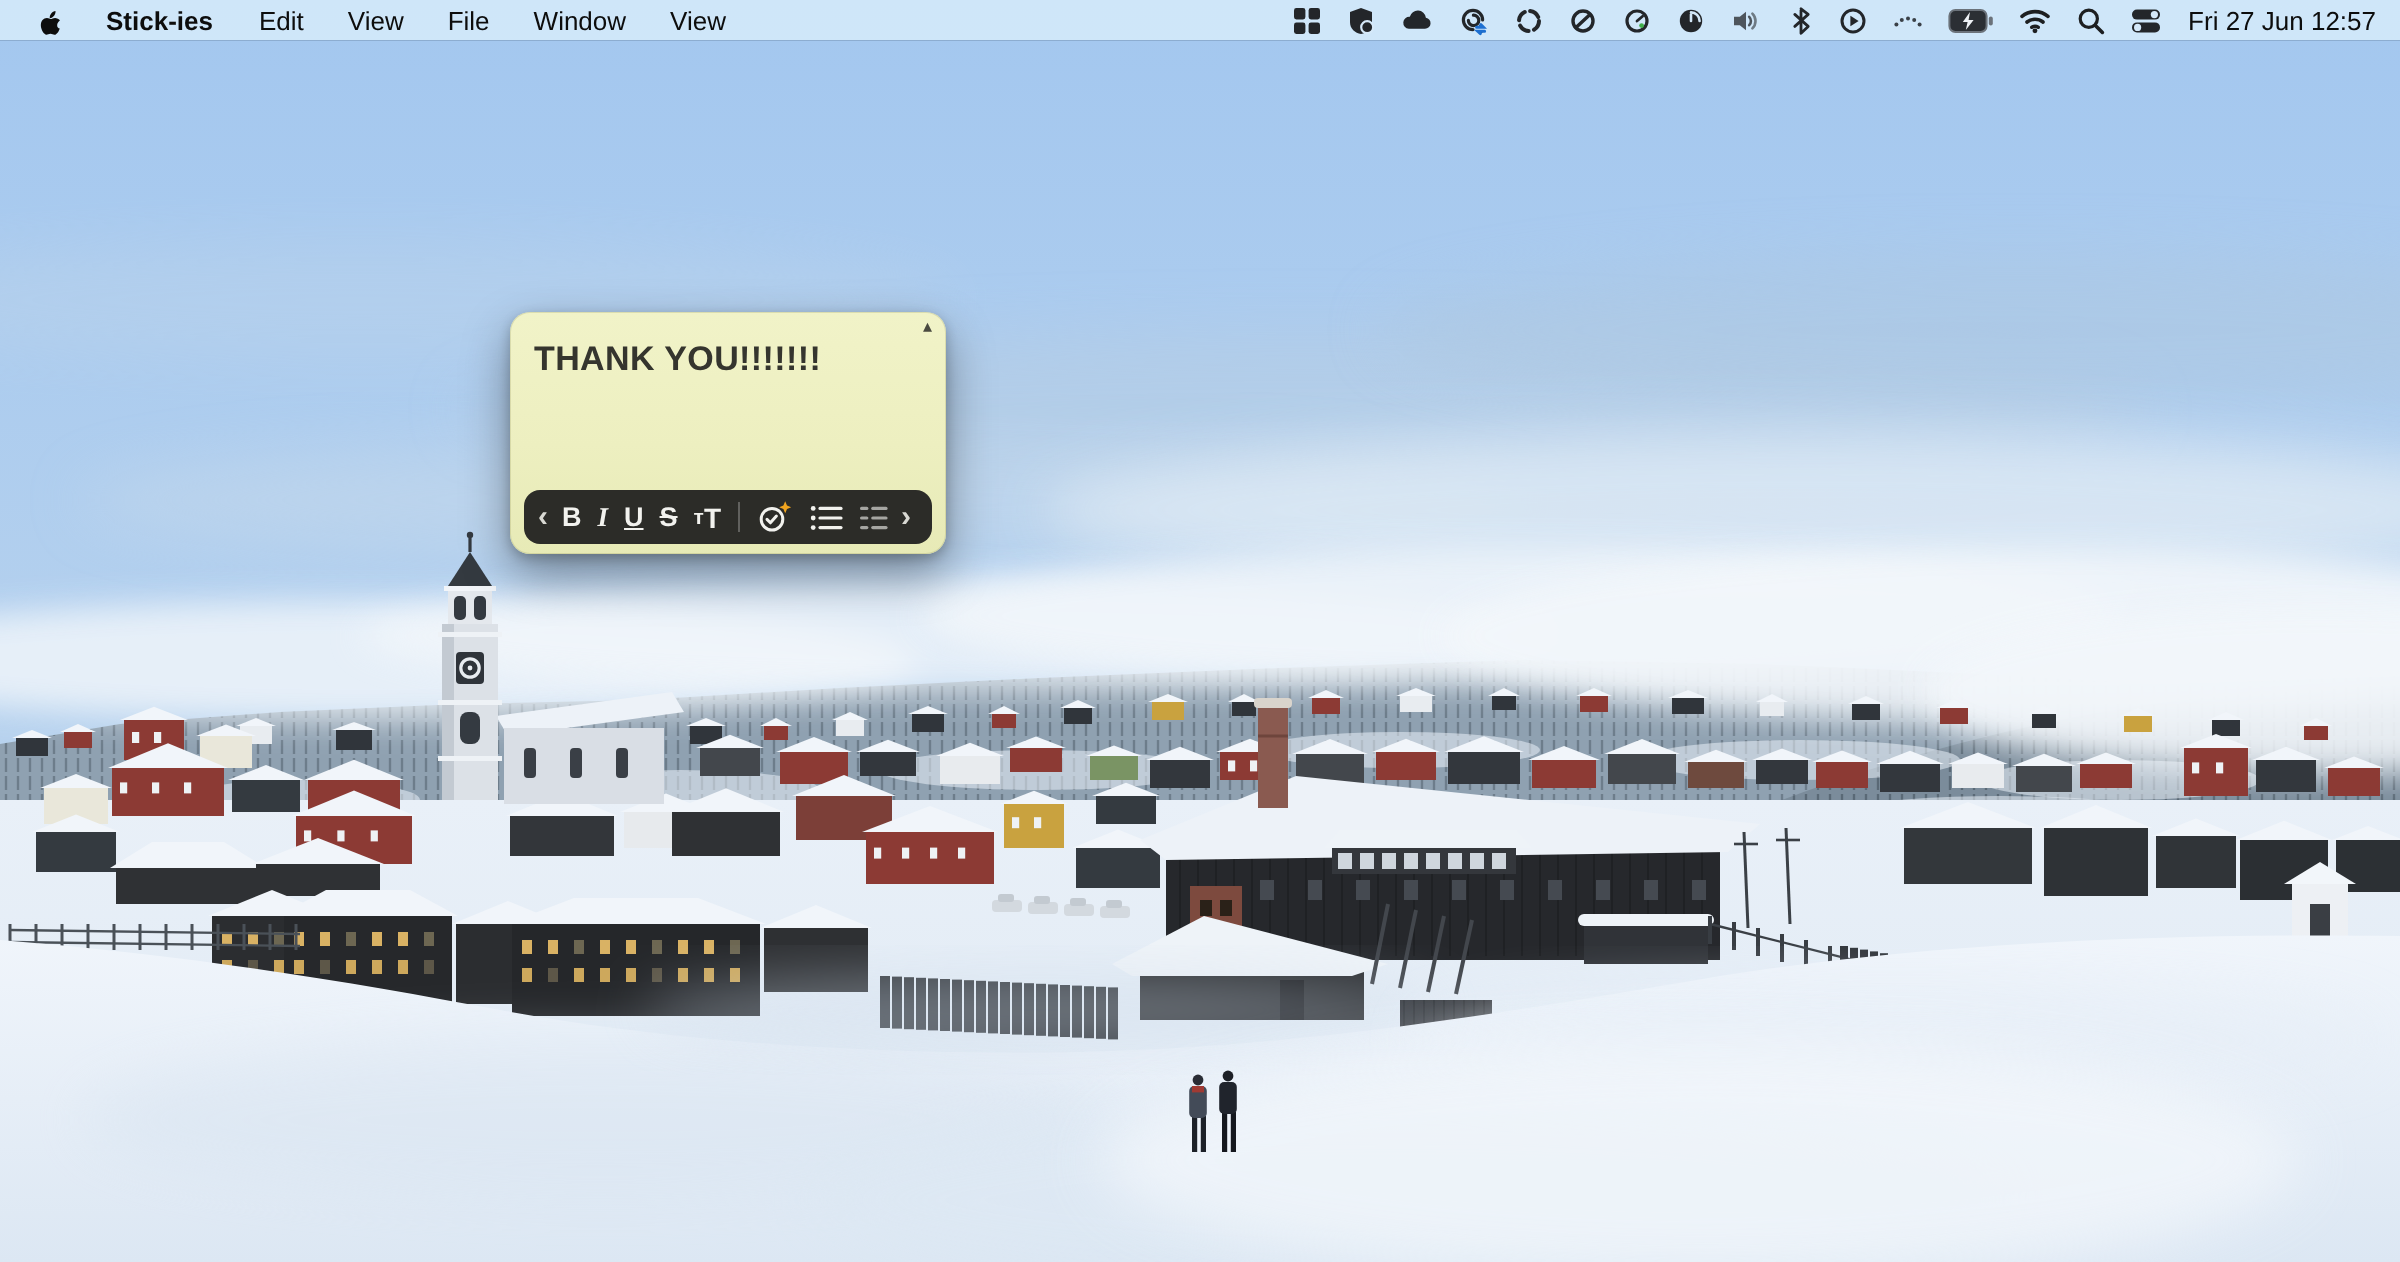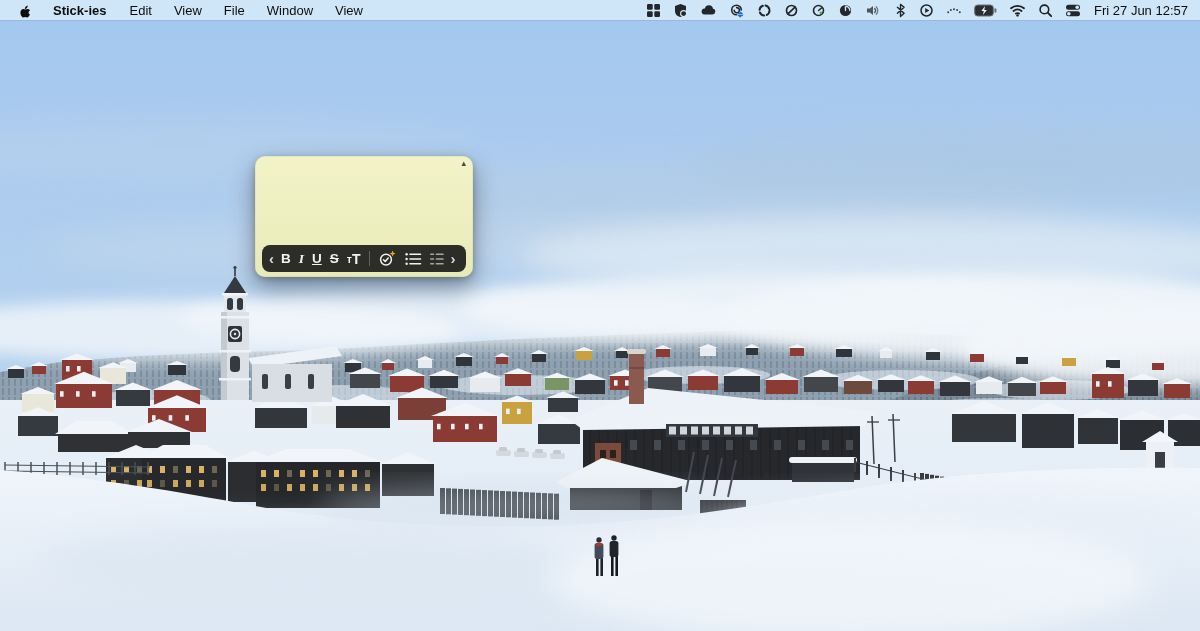--- a/index.html
+++ b/index.html
@@ -637,20 +637,21 @@
             <rect x="1" y="8.2" width="14" height="5" rx="2.5" fill="#23262a"></rect>
             <circle cx="3.8" cy="10.7" r="1.8" fill="#d3e7f8"></circle>
           </svg>
       </span>
       <span class="clock">Fri 27 Jun 12:57</span>
     </div>
   </div>
 
   <div class="note">
     <div class="note-caret">▴</div>
+    <div class="note-text">THANK YOU!!!!!!!</div>
     <div class="toolbar">
       <span class="tb tb-chev">‹</span>
       <span class="tb tb-b">B</span>
       <span class="tb tb-i">I</span>
       <span class="tb tb-u">U</span>
       <span class="tb tb-s">S</span>
       <span class="tb tb-tsz">
           <span class="sm">т</span>
           <span class="lg">T</span>
         </span>

